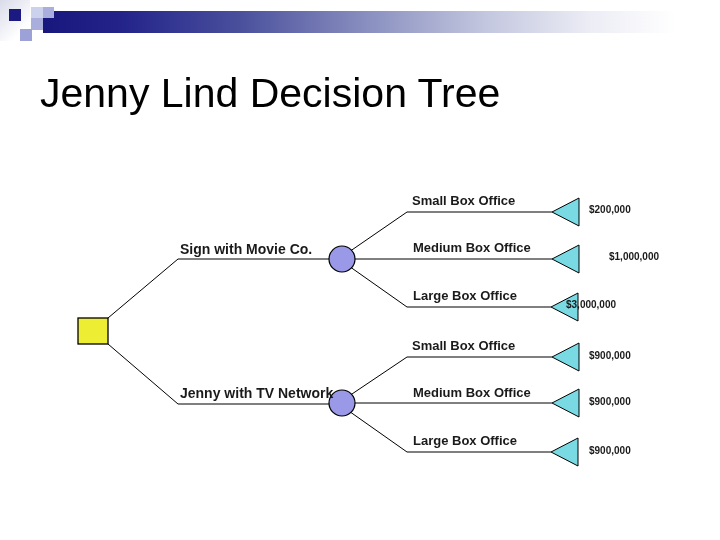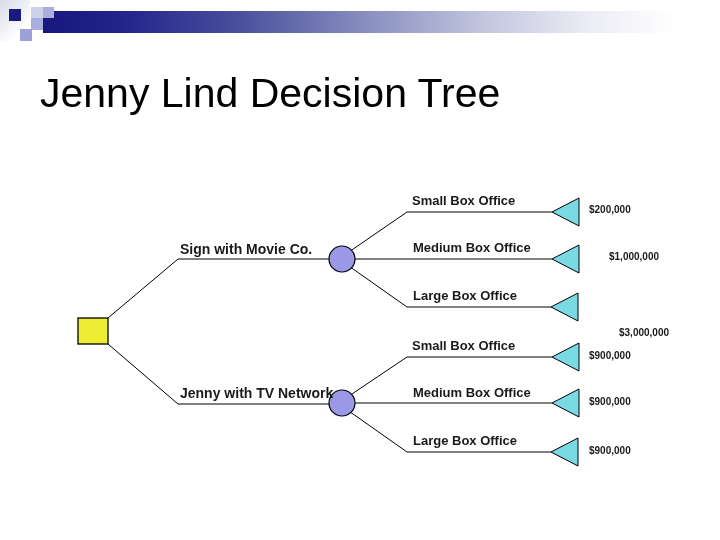--- a/index.html
+++ b/index.html
@@ -111,19 +111,19 @@
   <div class="lbl outcome-lbl" style="left:412px; top:194px;">Small Box Office</div>
   <div class="lbl outcome-lbl" style="left:413px; top:241px;">Medium Box Office</div>
   <div class="lbl outcome-lbl" style="left:413px; top:289px;">Large Box Office</div>
 
   <div class="lbl outcome-lbl" style="left:412px; top:339px;">Small Box Office</div>
   <div class="lbl outcome-lbl" style="left:413px; top:386px;">Medium Box Office</div>
   <div class="lbl outcome-lbl" style="left:413px; top:434px;">Large Box Office</div>
 
   <div class="lbl payoff-lbl" style="left:589px; top:205px;">$200,000</div>
   <div class="lbl payoff-lbl" style="left:589px; top:252px;margin-left:20px;">$1,000,000</div>
-  <div class="lbl payoff-lbl" style="left:619px; top:300px;margin-top:28px;">$3,000,000</div>
+  <div class="lbl payoff-lbl" style="left:566px; top:300px;">$3,000,000</div>
 
   <div class="lbl payoff-lbl" style="left:589px; top:351px;">$900,000</div>
   <div class="lbl payoff-lbl" style="left:589px; top:397px;">$900,000</div>
   <div class="lbl payoff-lbl" style="left:589px; top:446px;">$900,000</div>
 
 </div>
 
 </body></html>

